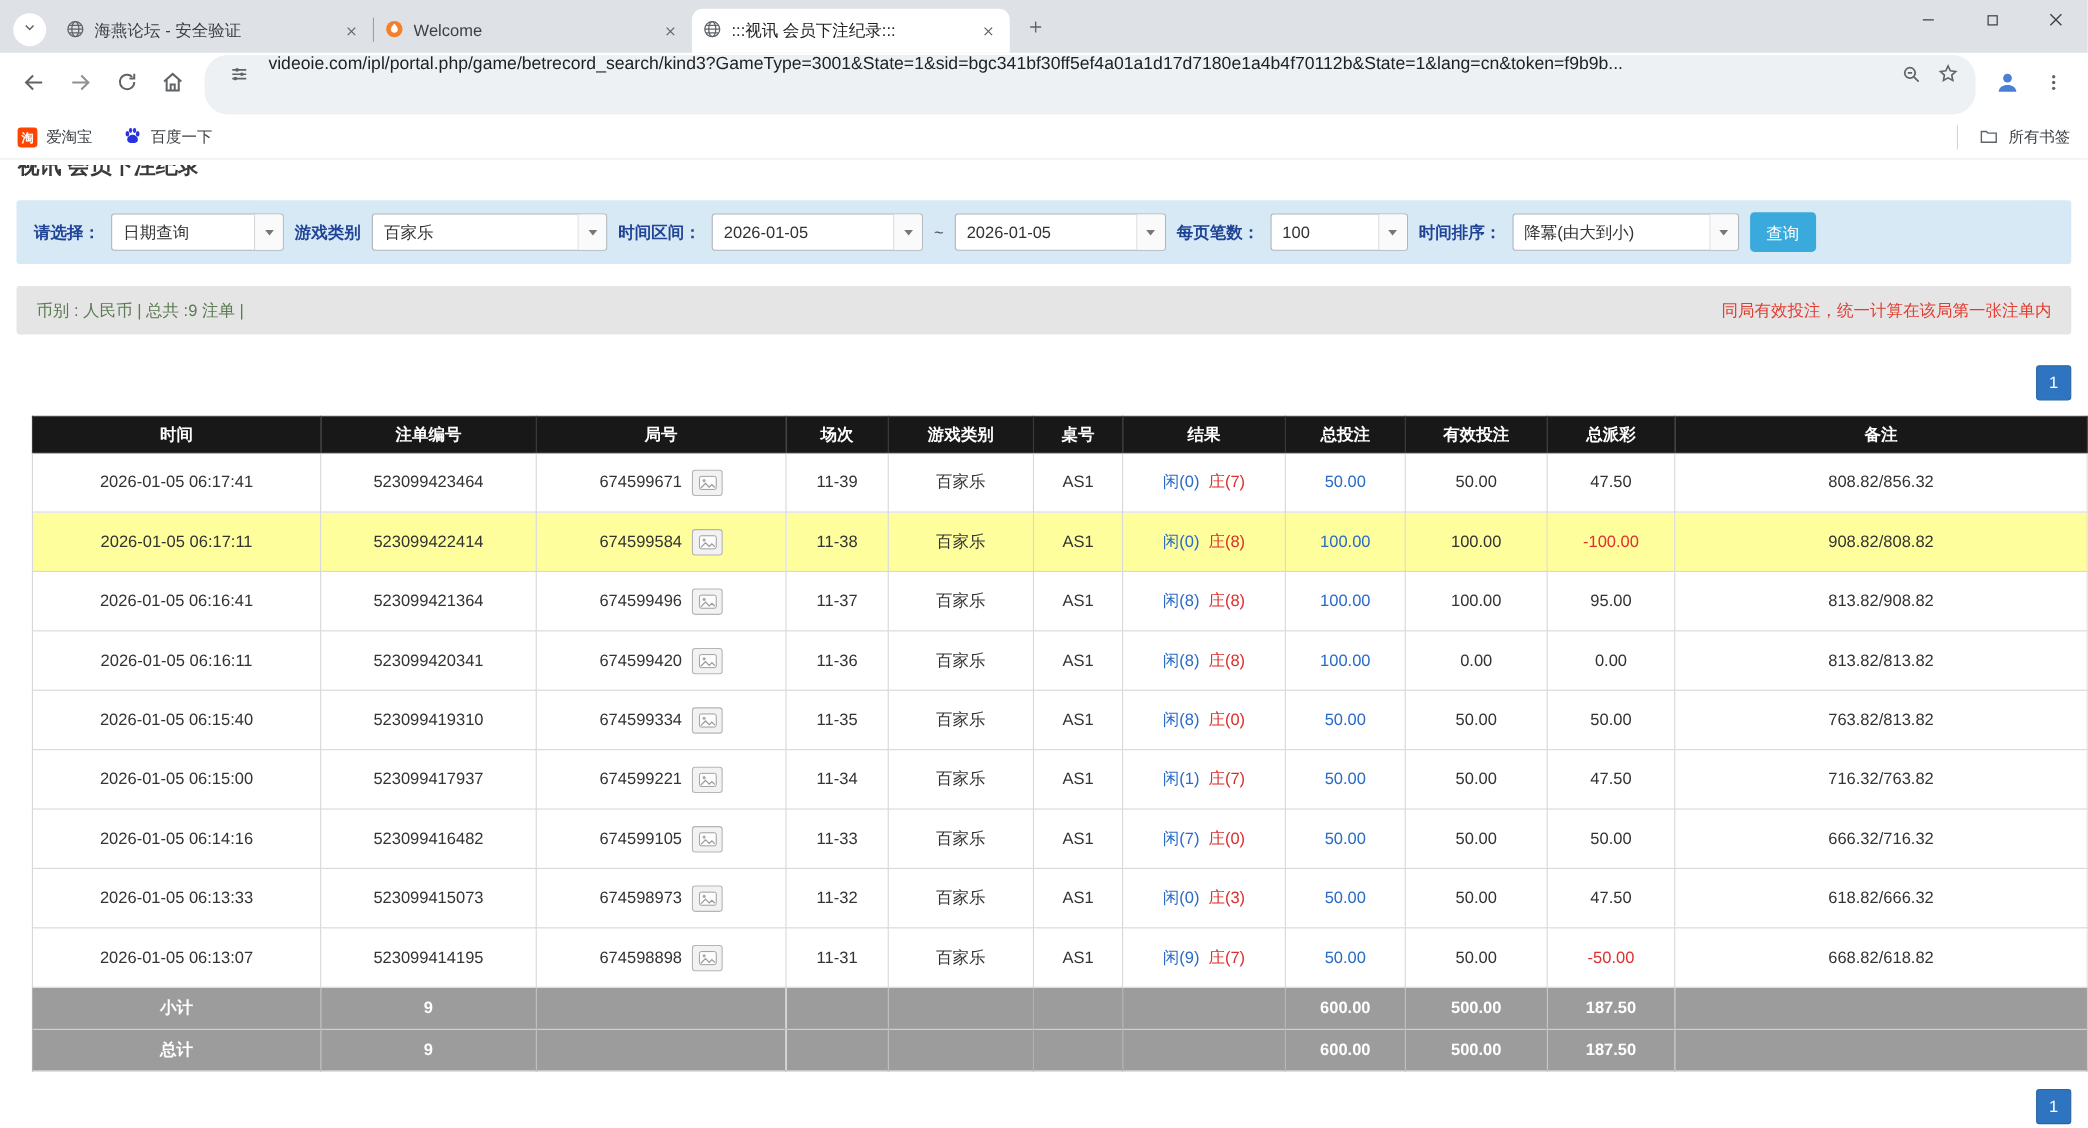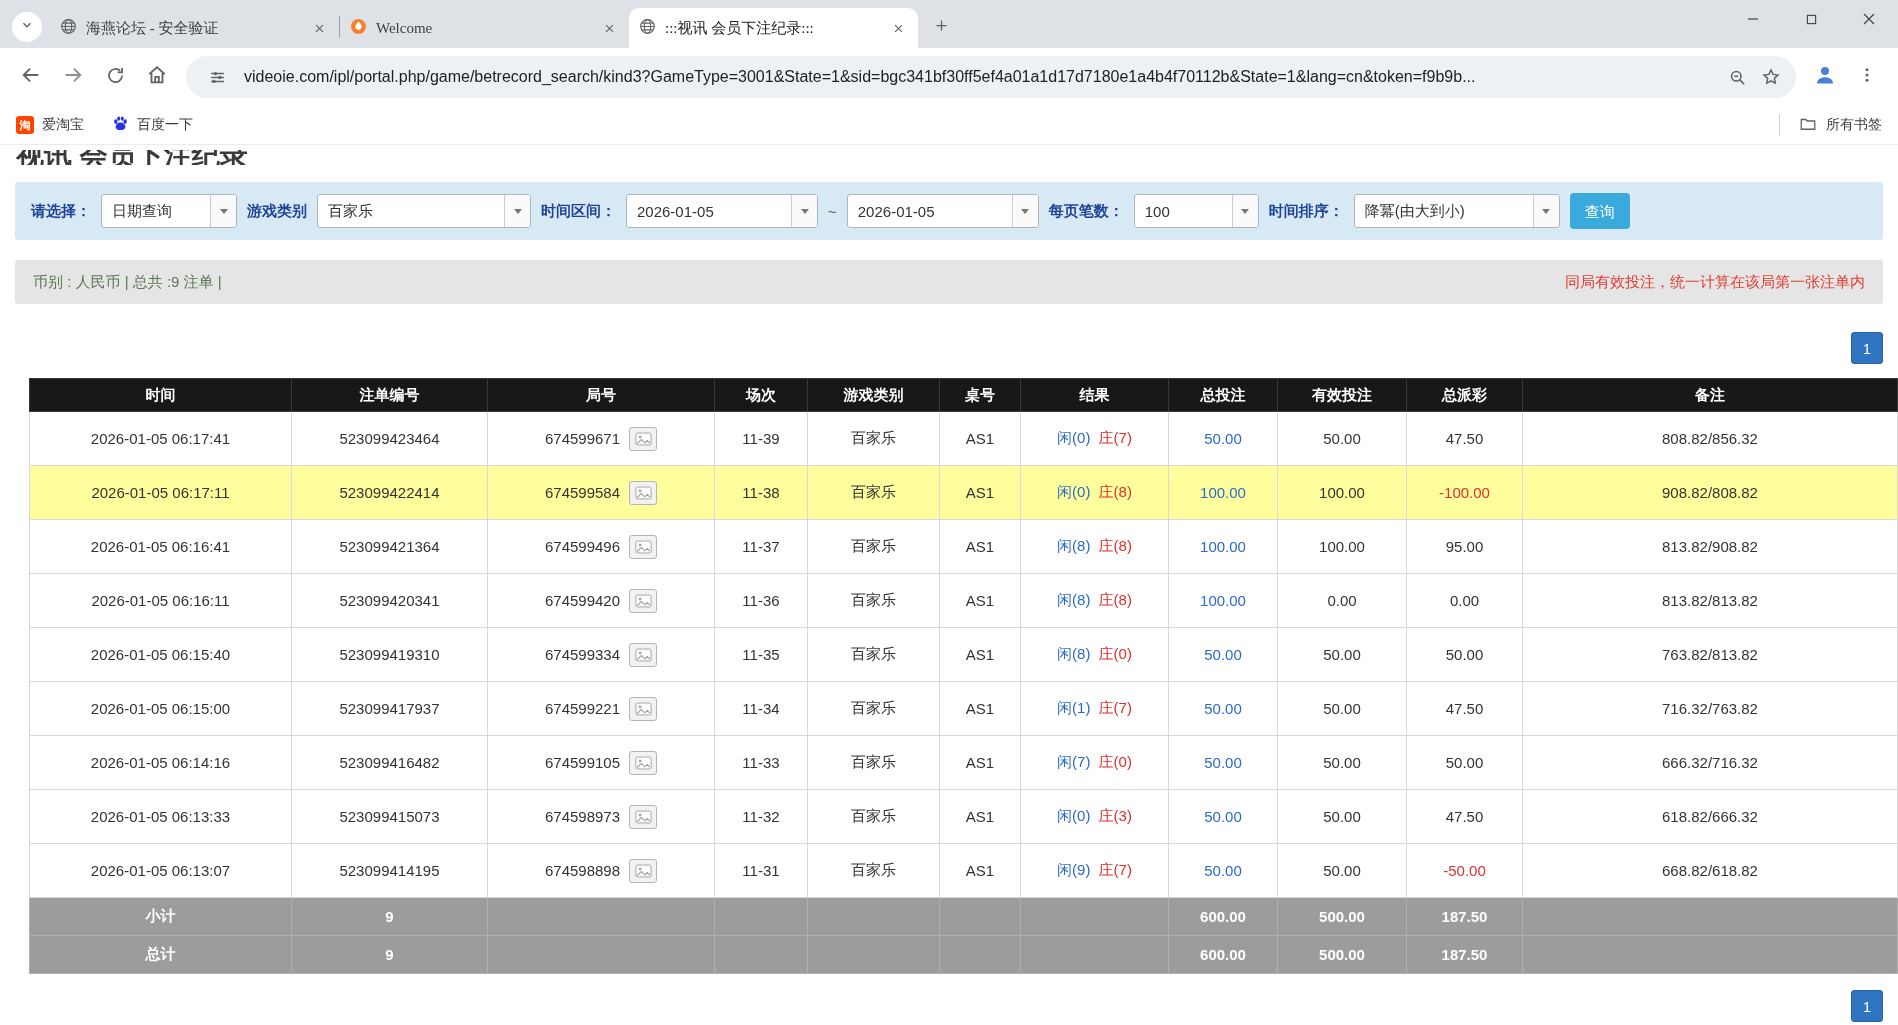--- a/index.html
+++ b/index.html
@@ -5,51 +5,51 @@
   * { margin:0; padding:0; box-sizing:border-box; }
   html,body { width:1898px; height:1025px; overflow:hidden; background:#fff;
     font-family:"Liberation Sans","DejaVu Sans",sans-serif; }
 
   
   .tabstrip { height:48px; background:#dee1e6; display:flex; align-items:flex-end;
     padding-left:12px; position:relative; }
   .tab-search-btn { width:30px; height:30px; border-radius:50%; background:#fff;
     display:flex; align-items:center; justify-content:center; margin:0 8px 6px 0; flex:none; }
   .tab { width:289px; height:40px; display:flex; align-items:center; padding:0 10px;
-    border-radius:10px 10px 0 0; color:#3c4043; font-size:15px; flex:none;font-family:Liberation Serif, serif; }
+    border-radius:10px 10px 0 0; color:#3c4043; font-size:15px; flex:none; }
   .tab.active { background:#fff; color:#202124; }
   .tab .tab-title { flex:1; white-space:nowrap; overflow:hidden; margin:0 9px; }
   .tab-close { width:20px; height:20px; border-radius:50%; display:flex; align-items:center;
     justify-content:center; flex:none; }
   .tab-sep { width:1px; height:22px; background:#9aa0a6; margin-bottom:10px; flex:none; }
   .newtab-btn { width:30px; height:30px; display:flex; align-items:center; justify-content:center;
     margin:0 0 6px 8px; border-radius:50%; flex:none; }
   .win-controls { position:absolute; right:0; top:0; height:40px; display:flex; }
   .win-btn { width:58px; height:40px; display:flex; align-items:center; justify-content:center; color:#3c4043; }
 
   .toolbar { height:58px; background:#fff; display:flex; align-items:center; padding:0 10px; }
   .tool-btn { width:42px; height:42px; border-radius:50%; display:flex; align-items:center;
     justify-content:center; flex:none; }
-  .omnibox { flex:1; height:42px; background:#eef1f3; border-radius:21px; display:flex;
-    align-items:center; padding:0 8px 0 14px; margin:0 8px; min-width:0; }
+  .omnibox { flex:1; height:54px; background:#eef1f3; border-radius:21px; display:flex;
+    align-items:flex-start; padding:0 8px 0 14px; margin:0 8px; min-width:0; }
   .omnibox .url-text { flex:1; font-size:16px; color:#202124; white-space:nowrap; overflow:hidden; margin-left:10px; }
   .omni-icon { width:34px; height:34px; display:flex; align-items:center; justify-content:center; flex:none; }
 
   .bookmarks-bar { height:39px; background:#fff; border-bottom:1px solid #ebebeb;
     display:flex; align-items:center; padding:0 16px; font-size:14px; color:#3c4043; }
   .bookmark { display:flex; align-items:center; gap:8px; margin-right:28px; }
   .bm-taobao-icon { width:18px; height:18px; background:#ff4400; color:#fff; border-radius:3px;
     font-size:11px; display:flex; align-items:center; justify-content:center; font-weight:bold; }
   .bm-right { margin-left:auto; display:flex; align-items:center; gap:9px; }
   .bm-divider { width:1px; height:22px; background:#d4d4d4; margin-right:10px; }
 
   
   .page { height:880px; background:#fff; position:relative; }
   .page-title-clip { height:15px; overflow:hidden; margin:5px 0 0 16px; }
-  .page-title-clip .t { display:block; font-size:28px; font-weight:bold; color:#3a3a3a; margin-top:-13px; white-space:nowrap; }
+  .page-title-clip .t { display:block; font-size:20px; font-weight:bold; color:#3a3a3a; margin-top:-13px; white-space:nowrap; }
 
   .filterbar { margin:17px 15px 0; height:58px; background:#d8e9f6; border-radius:3px;
     display:flex; align-items:center; padding:0 16px; gap:10px; }
   .flabel { color:#1f4496; font-weight:bold; font-size:15px; white-space:nowrap; }
   .fselect { background:#fff; border:1px solid #adb5bd; border-radius:3px; height:34px;
     display:flex; align-items:stretch; font-size:15px; color:#333; flex:none; }
   .fselect .val { display:flex; align-items:center; padding:0 10px; flex:1; white-space:nowrap; }
   .fselect .arrow { width:26px; border-left:1px solid #c9cdd2; background:#fafafa;
     display:flex; align-items:center; justify-content:center; border-radius:0 2px 2px 0; }
   .arrow i { display:block; width:0; height:0; border-left:4px solid transparent;
@@ -266,21 +266,21 @@
 </div>
 
 <div class="page">
 
   <div class="page-title-clip">
     <span class="t">视讯 会员下注纪录</span>
   </div>
 
   <div class="filterbar">
     <span class="flabel">请选择：</span>
-    <div class="fselect" style="width:136px">
+    <div class="fselect" style="width:157px">
       <span class="val">日期查询</span>
       <span class="arrow">
           <i></i>
         </span>
     </div>
 
     <span class="flabel">游戏类别</span>
     <div class="fselect" style="width:214px">
       <span class="val">百家乐</span>
       <span class="arrow">

